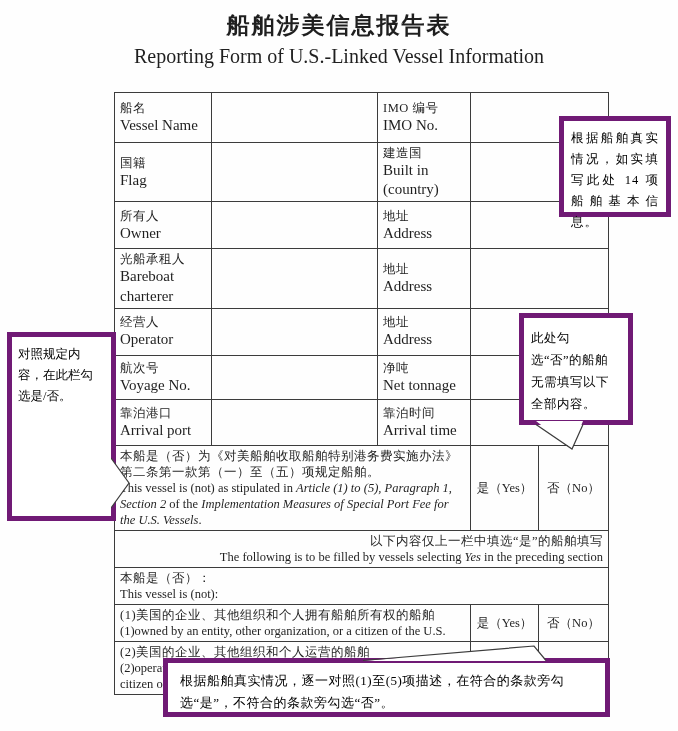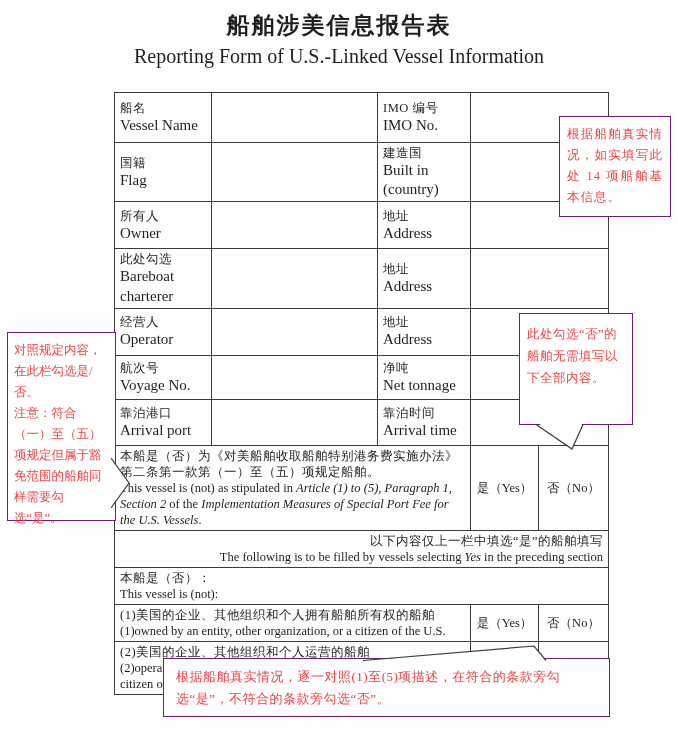--- a/index.html
+++ b/index.html
@@ -16,22 +16,22 @@
   table.form td{border:1px solid #3c3c3c;padding:2px 5px;vertical-align:middle;
     font-size:12.5px;line-height:1.28;overflow:hidden;}
   td .zh{letter-spacing:0.5px;}
   td.lbl .en{font-size:15px;}
   td.stip,td.item{line-height:1.18;font-size:12px;padding:2px 4px;}
   td.yn{text-align:center;white-space:nowrap;padding:2px 1px;font-size:12.5px;}
   td.sect{text-align:right;line-height:1.2;font-size:12.5px;}
   td.vn{line-height:1.25;}
   i{font-style:italic;}
 
-  .callout{position:absolute;background:#ffffff;border:1px solid #701a75;z-index:5;
-    box-sizing:border-box;color:#ef4444;}
+  .callout{position:absolute;background:#ffffff;border:5px solid #701a75;z-index:5;
+    box-sizing:border-box;color:#000000;}
   .co-right-top{left:559px;top:116px;width:112px;height:101px;padding:7px 7px;
     font-size:12.5px;line-height:21px;text-align:justify;letter-spacing:1px;}
   .co-right-mid{left:519px;top:313px;width:114px;height:112px;padding:9px 7px;
     font-size:12.5px;line-height:22px;letter-spacing:0.5px;}
   .co-left{left:7px;top:332px;width:109px;height:189px;padding:7px 6px;
     font-size:12.5px;line-height:21px;}
   .co-bottom{left:163px;top:658px;width:447px;height:59px;padding:7px 12px;
     font-size:13px;line-height:22px;letter-spacing:0.5px;}
   .tail{position:absolute;z-index:6;}
 </style>
@@ -83,21 +83,21 @@
         </td>
         <td class="val"></td>
         <td class="lbl">
           <div class="zh">地址</div>
           <div class="en">Address</div>
         </td>
         <td class="val" colspan="2"></td>
       </tr>
       <tr style="height:55px">
         <td class="lbl">
-          <div class="zh">此处勾选</div>
+          <div class="zh">光船承租人</div>
           <div class="en">Bareboat charterer</div>
         </td>
         <td class="val"></td>
         <td class="lbl">
           <div class="zh">地址</div>
           <div class="en">Address</div>
         </td>
         <td class="val" colspan="2"></td>
       </tr>
       <tr style="height:47px">
@@ -183,21 +183,20 @@
   <div class="callout co-right-top">根据船舶真实情况，如实填写此处 14 项船舶基本信息。</div>
 
   <div class="callout co-right-mid">此处勾选“否”的船舶无需填写以下全部内容。</div>
   <svg class="tail" style="left:531px;top:421px" width="60" height="32">
     <polygon points="5,0 52,0 41,28" fill="#ffffff" stroke="none"></polygon>
     <path d="M5,3.5 L41,28 L52,3.5" fill="none" stroke="#3c3c3c" stroke-width="1.2"></path>
   </svg>
 
   <div class="callout co-left">
     <div>对照规定内容，在此栏勾选是/否。</div>
-    <div>注意：符合（一）至（五）项规定但属于豁免范围的船舶同样需要勾选“是”。</div>
   </div>
   <svg class="tail" style="left:111px;top:456px" width="26" height="54">
     <polygon points="0,2 18,27 0,52" fill="#ffffff" stroke="none"></polygon>
     <path d="M0,2 L18,27 L0,52" fill="none" stroke="#3c3c3c" stroke-width="1.2"></path>
   </svg>
 
   <div class="callout co-bottom">根据船舶真实情况，逐一对照(1)至(5)项描述，在符合的条款旁勾选“是”，不符合的条款旁勾选“否”。</div>
   <svg class="tail" style="left:360px;top:642px" width="195" height="20">
     <polygon points="3,19 186,19 174,4" fill="#ffffff" stroke="none"></polygon>
     <path d="M3,18.5 L174,4 L186,18.5" fill="none" stroke="#3c3c3c" stroke-width="1.2"></path>

